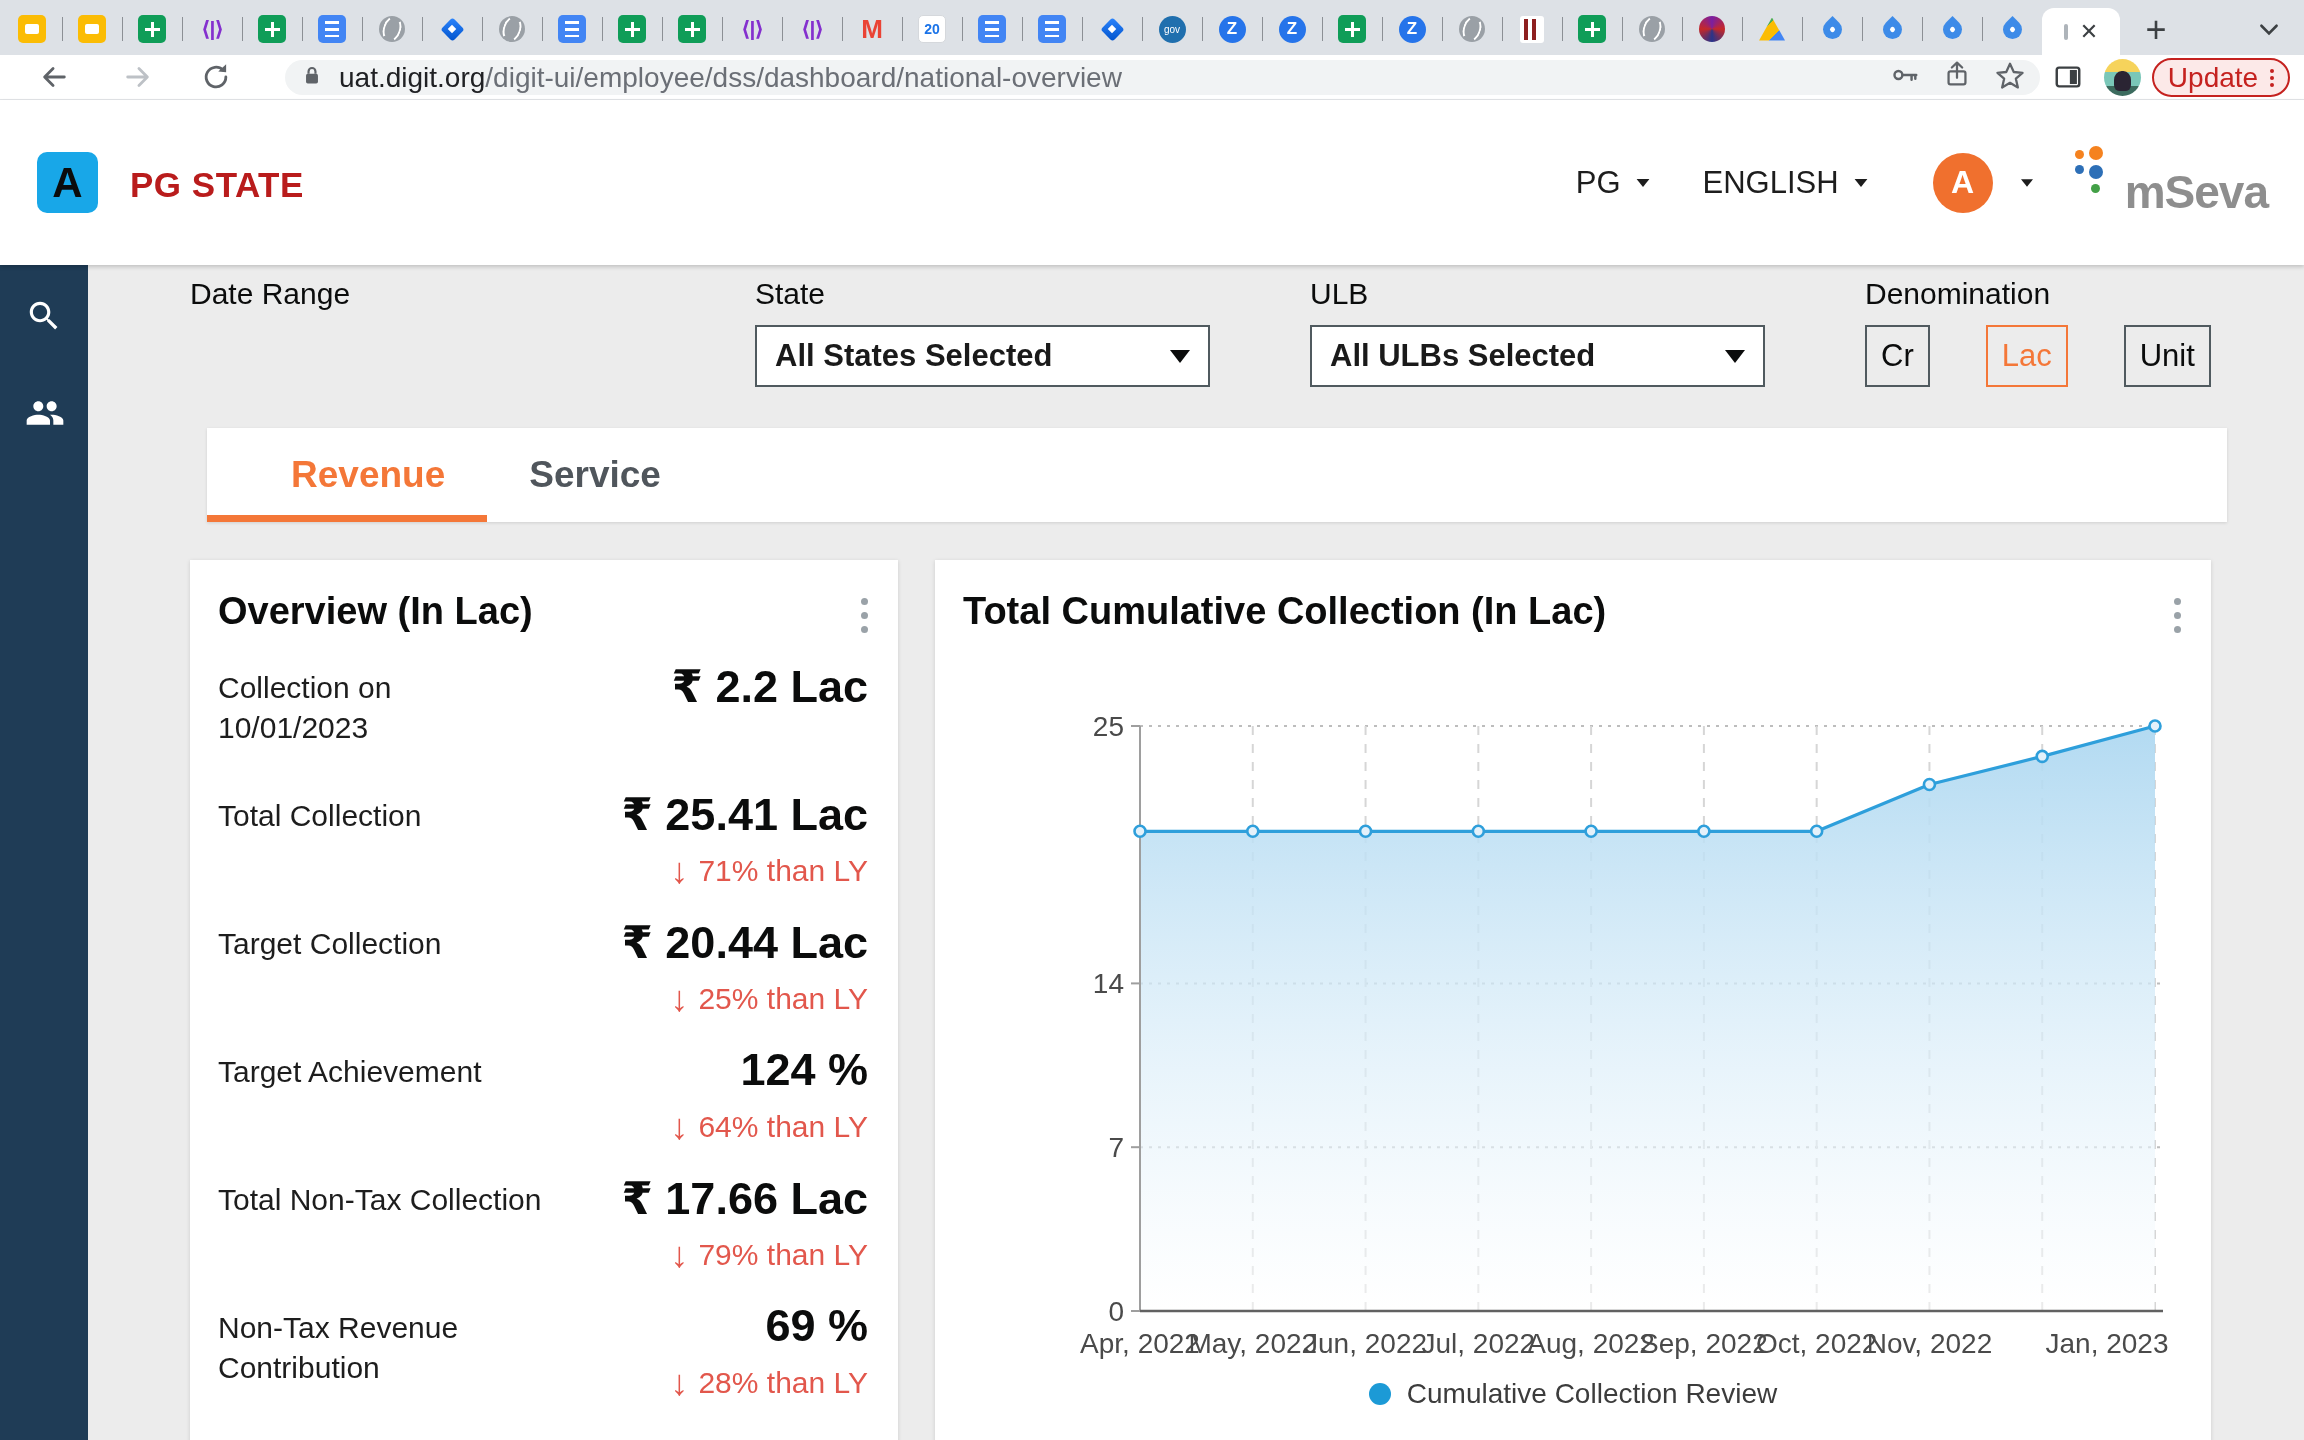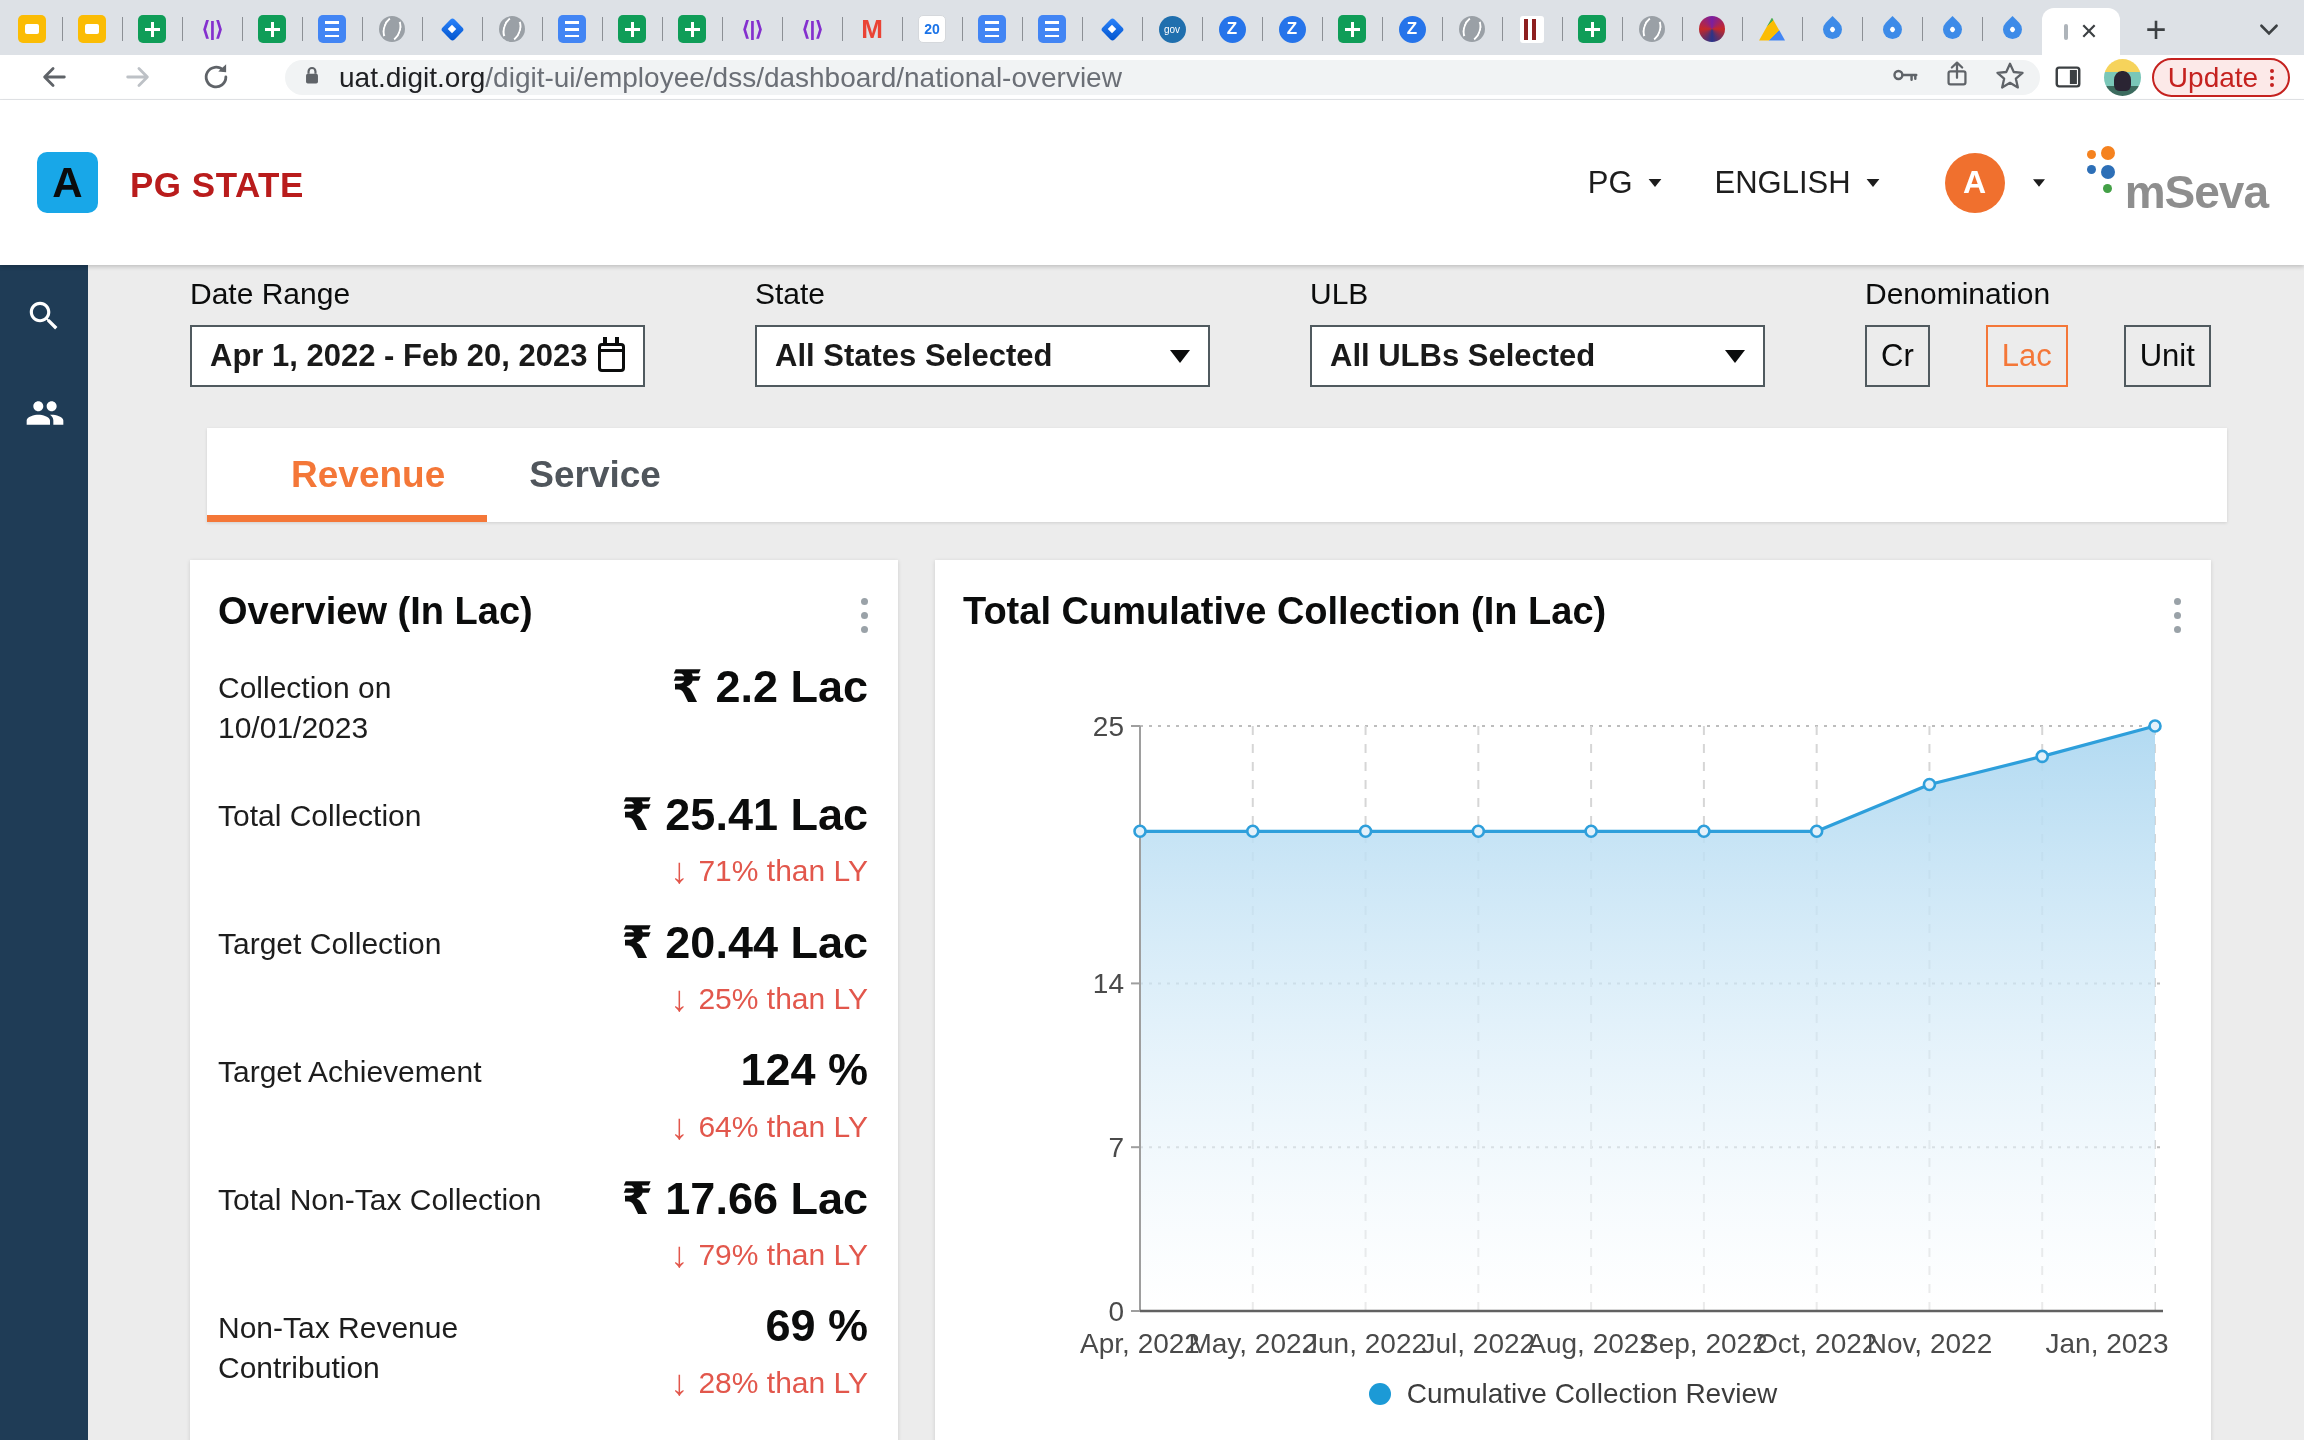--- a/index.html
+++ b/index.html
@@ -54,21 +54,21 @@
   .red-kebab i{width:4px;height:4px;border-radius:50%;background:#C5221F;}
 
   
   #app-header{position:absolute;left:0;top:100px;width:2304px;height:165px;background:#fff;box-shadow:0 2px 4px rgba(0,0,0,.18);z-index:5;}
   #app-logo{position:absolute;left:37px;top:52px;width:61px;height:61px;background:#18A7E8;border-radius:10px;display:flex;align-items:center;justify-content:center;color:#0B0C0C;font-size:42px;font-weight:800;}
   #app-title{position:absolute;left:130px;top:65px;font-size:35px;font-weight:800;color:#b91c1c;letter-spacing:.5px;}
   #header-right{position:absolute;right:36px;top:0;height:165px;display:flex;align-items:center;}
   .hdr-select{display:flex;align-items:center;gap:14px;font-size:31px;color:#1D1D1D;cursor:pointer;}
   .caret-down{width:0;height:0;border-left:8px solid transparent;border-right:8px solid transparent;border-top:10px solid #1D1D1D;}
   #user-avatar{width:60px;height:60px;border-radius:50%;background:#F0702E;color:#fff;font-size:32px;font-weight:700;display:flex;align-items:center;justify-content:center;cursor:pointer;}
-  #mseva{display:flex;align-items:flex-end;gap:10px;}
+  #mseva{display:flex;align-items:flex-end;gap:22px;}
   #mseva-dots{display:flex;gap:5px;align-items:flex-start;padding-bottom:26px;}
   #mseva-dots .c1{display:flex;flex-direction:column;gap:6px;align-items:center;padding-top:4px;}
   #mseva-dots .c2{display:flex;flex-direction:column;gap:5px;align-items:center;}
   .dot{border-radius:50%;}
   #mseva-text{font-size:46px;font-weight:700;color:#8E8E8E;letter-spacing:-1px;}
 
   
   #sidebar{position:absolute;left:0;top:265px;width:88px;height:1175px;background:#1F3C56;z-index:4;}
   .side-icon{position:absolute;left:25px;width:38px;height:38px;cursor:pointer;}
 
@@ -336,24 +336,20 @@
       <svg width="40" height="40" viewBox="0 0 24 24">
           <path d="M16 11c1.66 0 2.99-1.34 2.99-3S17.66 5 16 5c-1.66 0-3 1.34-3 3s1.34 3 3 3zm-8 0c1.66 0 2.99-1.34 2.99-3S9.66 5 8 5C6.34 5 5 6.34 5 8s1.34 3 3 3zm0 2c-2.33 0-7 1.17-7 3.5V19h14v-2.5c0-2.33-4.67-3.5-7-3.5zm8 0c-.29 0-.62.02-.97.05 1.16.84 1.97 1.97 1.97 3.45V19h6v-2.5c0-2.33-4.67-3.5-7-3.5z" fill="#fff"></path>
         </svg>
     </div>
   </div>
 
   <div id="content">
 
     <div class="filter-group" style="left:102px">
       <div class="filter-label">Date Range</div>
-      <div class="filter-control">
-        <span class="grow">Apr 1, 2022 - Feb 20, 2023</span>
-        <span class="cal-icon"></span>
-      </div>
     </div>
 
     <div class="filter-group" style="left:667px">
       <div class="filter-label">State</div>
       <div class="filter-control">
         <span class="grow">All States Selected</span>
         <span class="sel-caret"></span>
       </div>
     </div>
 

